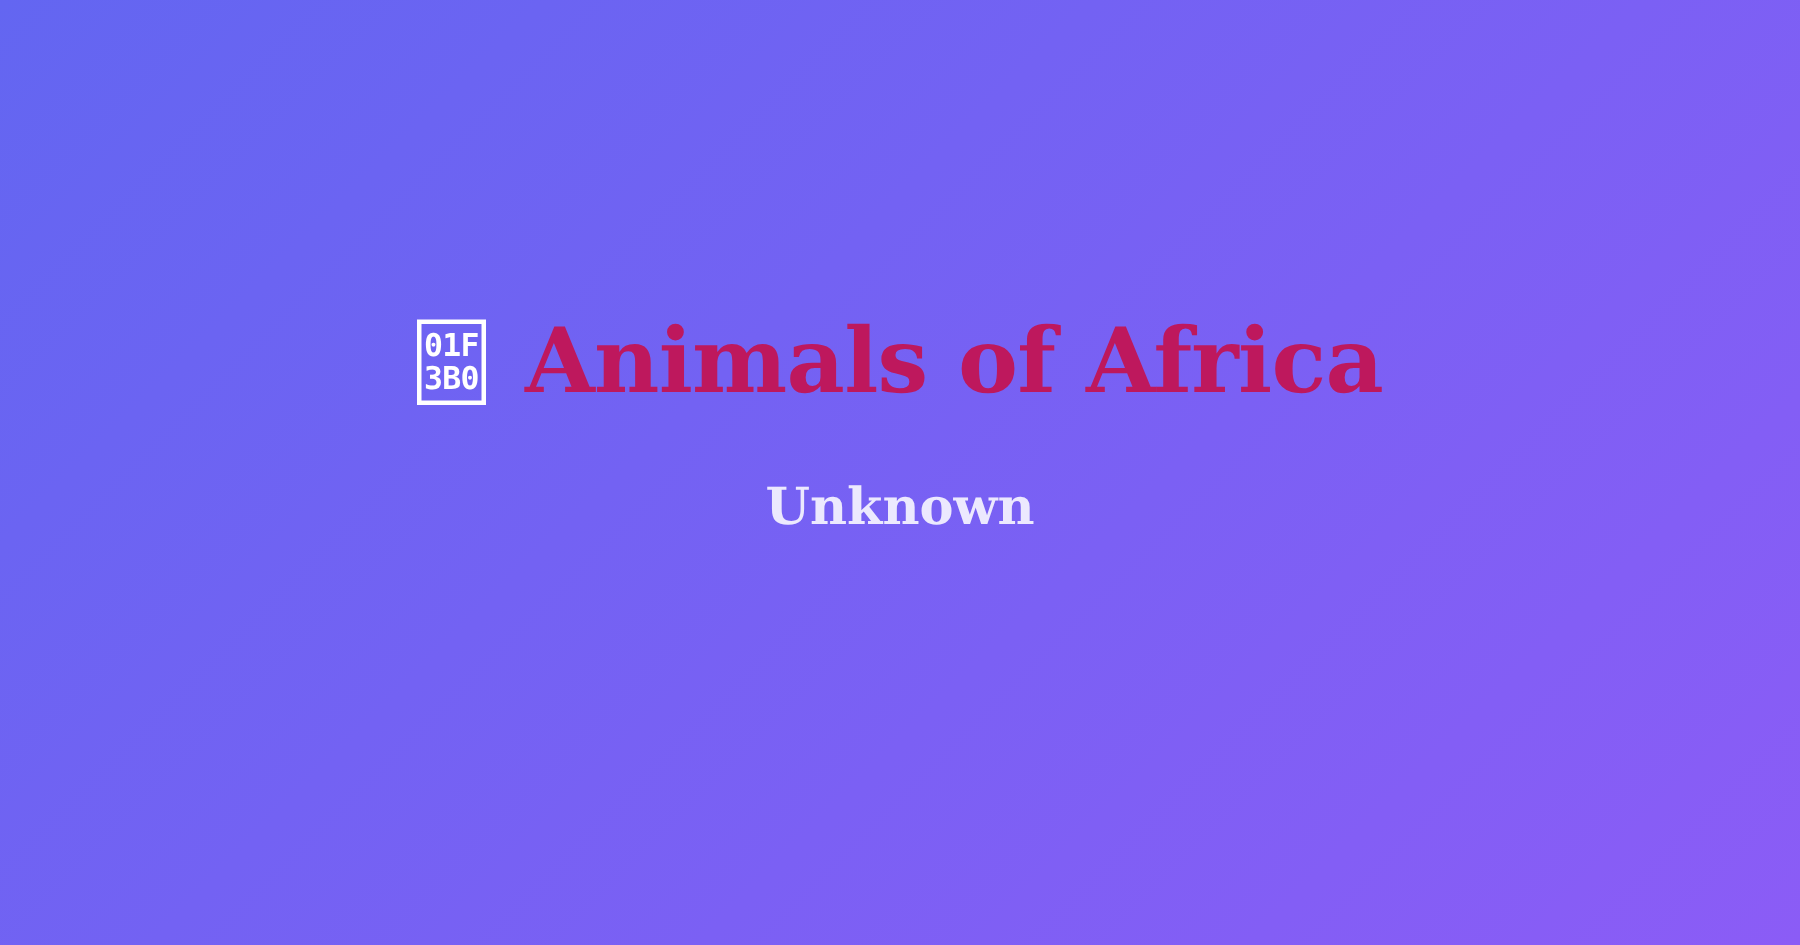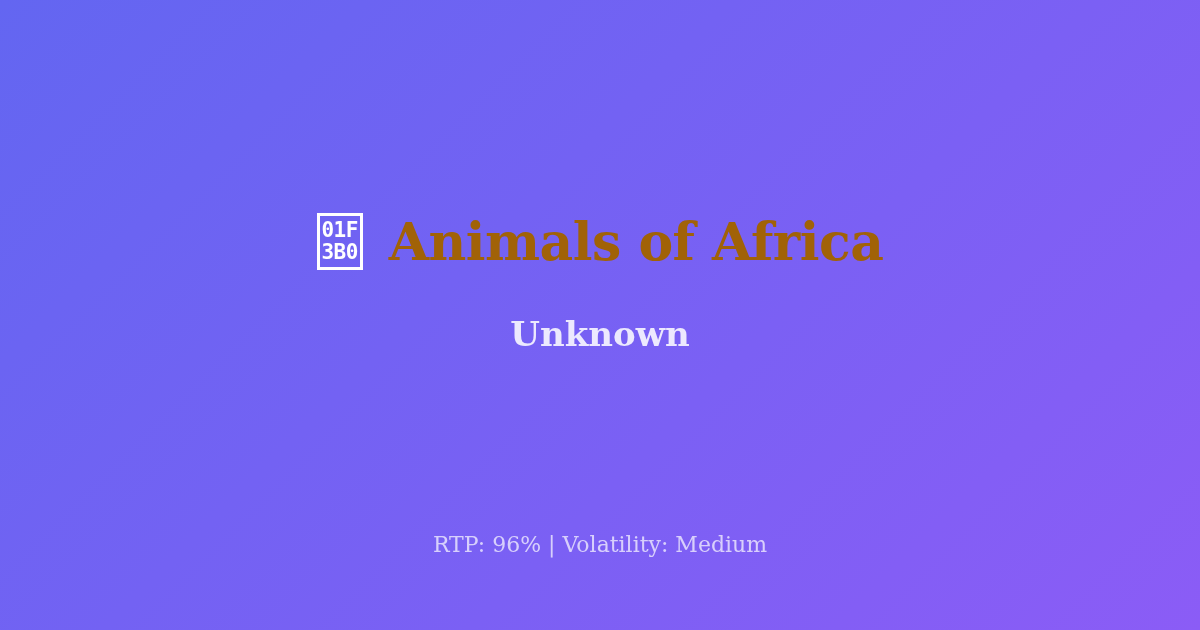--- a/index.html
+++ b/index.html
@@ -64,23 +64,23 @@
     font-weight: 700;
     line-height: 1.03;
     letter-spacing: -0.5px;
     color: #FFFFFF;
     user-select: none;
   }
 
   .glyph-box span { display: block; }
 
   .title {
-    font-size: 52px;
+    font-size: 60px;
     font-weight: 700;
-    color: #a16207;
+    color: #be185d;
     line-height: 1.08;
     letter-spacing: -0.5px;
     white-space: nowrap;
   }
 
   .subtitle {
     margin-top: 44px;
     font-size: 34px;
     font-weight: 700;
     line-height: 1.2;
@@ -113,15 +113,14 @@
         <span>01F</span>
         <span>3B0</span>
       </span>
       <h1 class="title">Animals of Africa</h1>
     </div>
 
     <div class="subtitle">Unknown</div>
 
   </div>
 
-  <div class="footer-meta">RTP: 96% | Volatility: Medium</div>
 
 </div>
 
 </body></html>

